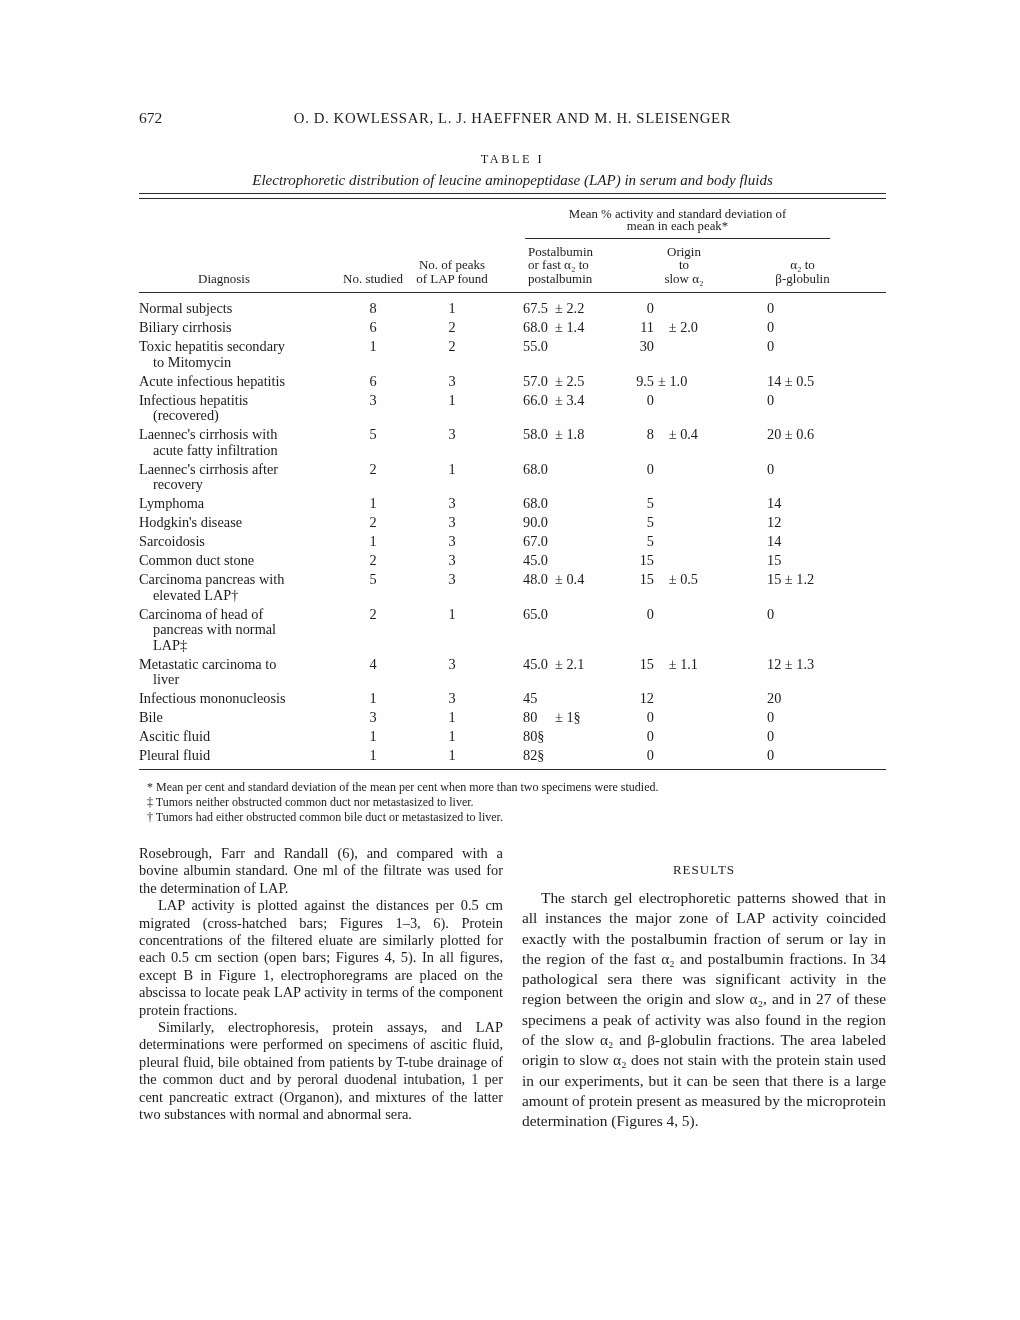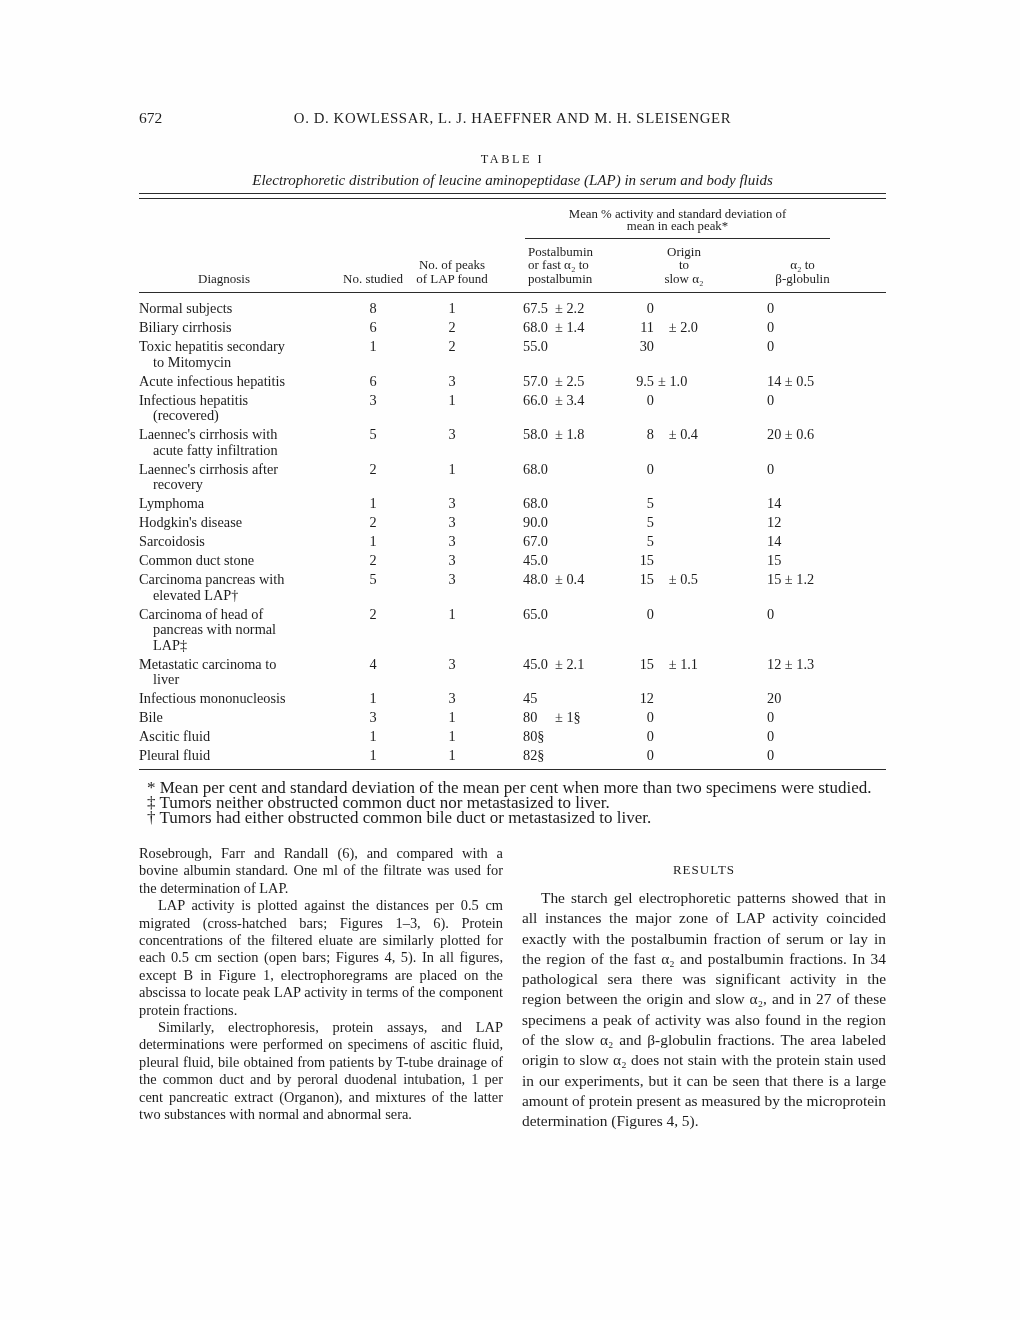--- a/index.html
+++ b/index.html
@@ -44,21 +44,21 @@
   td.c1{padding-left:14px;text-indent:-14px;}
   td.c2,td.c3{text-align:center;}
   td.c4{padding-left:30px;}
   .num4{display:inline-block;width:29px;text-indent:0;}
   .pm4{margin-left:3px;white-space:pre;text-align:right;}
   .num5{display:inline-block;width:43px;text-align:right;}
   .pm5{margin-left:4px;white-space:pre;}
   td.c6{padding-left:60px;}
   .rule-bottom{border-top:1.8px solid #2b2b2b;margin-top:3px;}
   
-  .footnotes{margin:10px 0 0 8px;font-size:17px;line-height:15.3px;}
+  .footnotes{margin:10px 0 0 8px;font-size:12px;line-height:15.3px;}
   .fn{padding-left:13px;text-indent:-13px;}
   
   .cols{position:absolute;left:139px;top:845px;width:747px;display:flex;gap:19px;}
   .colL{width:364px;font-size:14.4px;line-height:17.4px;text-align:justify;}
   .colR{width:364px;font-size:15.4px;line-height:20.3px;text-align:justify;margin-top:16px;}
   .para{margin:0;}
   .para.ind{text-indent:19px;}
   .results-head{text-align:center;font-size:13px;letter-spacing:1px;
                 line-height:14px;margin:2px 0 11px 0;}
 </style>

